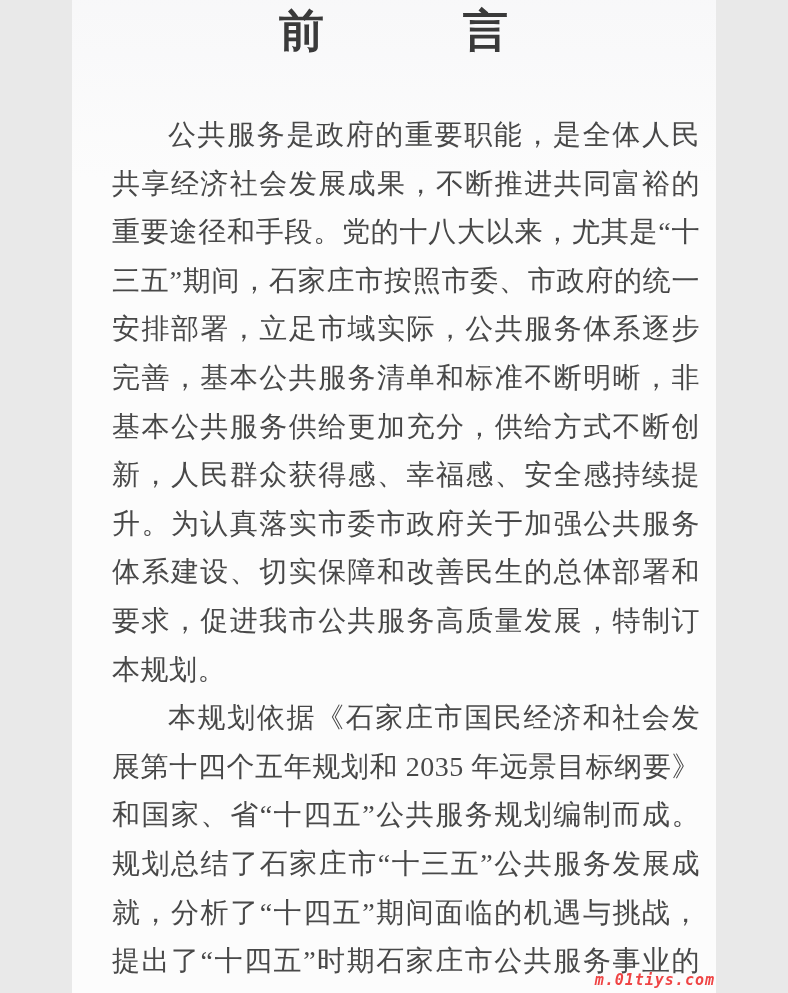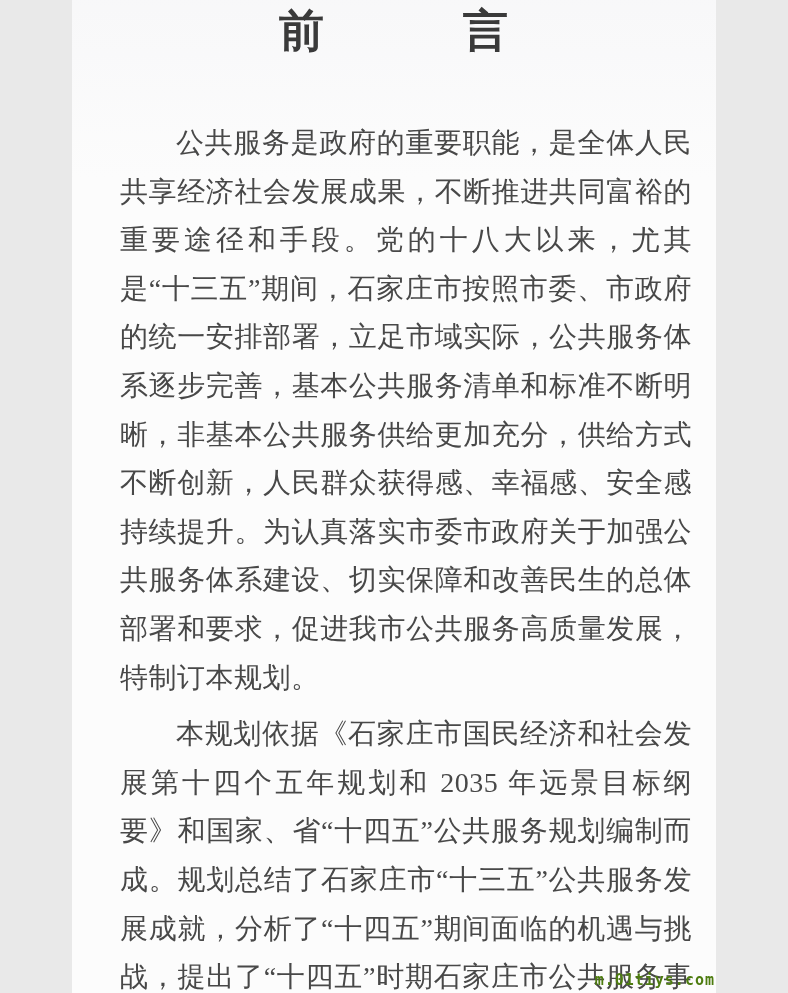--- a/index.html
+++ b/index.html
@@ -43,34 +43,35 @@
     left: 40px;
     right: 16px;
     color: #484848;
     font-size: 28px;
     line-height: 48.6px;
     text-align: justify;
     text-justify: inter-ideograph;
     letter-spacing: 0.5px;
   }
   .doc-body p {
-    margin: 8px;
+    margin: 0;
     padding: 0;
     text-indent: 2em;
   }
   .watermark {
     position: absolute;
     right: 1px;
     bottom: 4px;
     font-family: "DejaVu Sans Mono", monospace;
     font-size: 15px;
     font-weight: bold;
     letter-spacing: 1px;
-    color: #4d7c0f;
+    color: #ef4444;
     user-select: none;
+    font-style: italic;
   }
 </style>
 </head>
 <body>
 
 <div class="page">
   <h1 class="doc-title">前　　　言</h1>
 
   <div class="doc-body">
     <p>公共服务是政府的重要职能，是全体人民共享经济社会发展成果，不断推进共同富裕的重要途径和手段。党的十八大以来，尤其是“十三五”期间，石家庄市按照市委、市政府的统一安排部署，立足市域实际，公共服务体系逐步完善，基本公共服务清单和标准不断明晰，非基本公共服务供给更加充分，供给方式不断创新，人民群众获得感、幸福感、安全感持续提升。为认真落实市委市政府关于加强公共服务体系建设、切实保障和改善民生的总体部署和要求，促进我市公共服务高质量发展，特制订本规划。</p>

